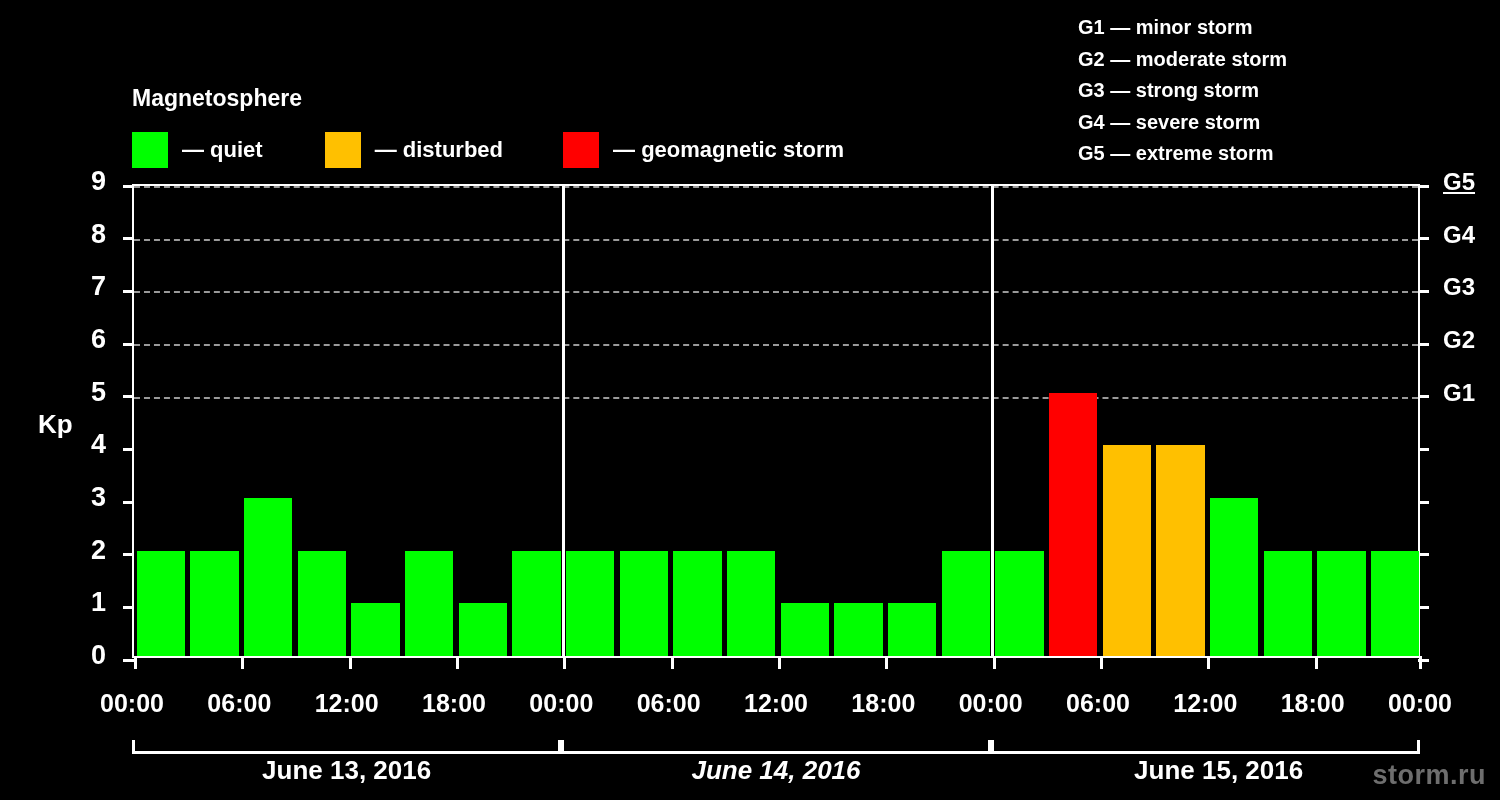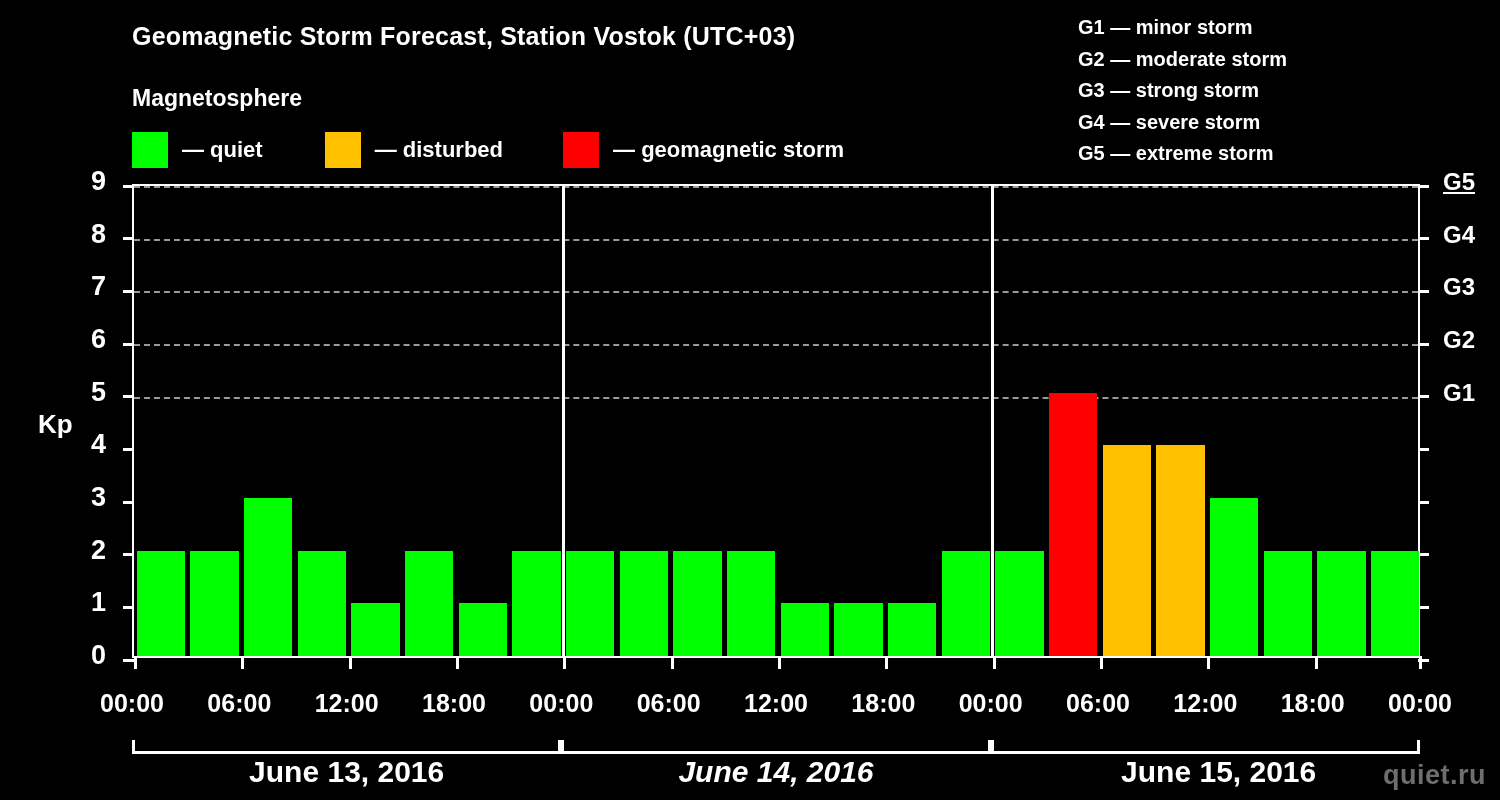--- a/index.html
+++ b/index.html
@@ -78,33 +78,32 @@
   }
 
   
   .bracket{
     position:absolute;top:740px;height:14px;
     border-left:3px solid #fff;border-right:3px solid #fff;
     border-bottom:3px solid #fff;box-sizing:border-box;
   }
   .daylab{
     position:absolute;top:755px;text-align:center;
-    font-size:30px;font-weight:bold;color:#fff;white-space:nowrap;
+    font-size:26px;font-weight:bold;color:#fff;white-space:nowrap;
   }
   .watermark{
     position:absolute;right:14px;top:760px;
     font-size:27px;font-weight:bold;color:#6e6e6e;letter-spacing:.5px;
   }
 </style>
 </head>
 <body>
 
 <div id="root">
 
-  <div class="title">Geomagnetic Storm Forecast, Station Vostok (UTC+03)</div>
   <div class="mag-label">Magnetosphere</div>
 
   <div class="legend-row">
     <div class="legend-item">
       <span class="sw" id="sw0" style="background: rgb(0, 255, 0);"></span>
       <span class="legend-text">— quiet</span>
     </div>
     <div class="gap-a"></div>
     <div class="legend-item">
       <span class="sw" id="sw1" style="background: rgb(255, 192, 0);"></span>
@@ -242,14 +241,14 @@
       <div class="bracket" style="left: 132px; width: 429.333px;"></div>
       <div class="bracket" style="left: 561.333px; width: 429.333px;"></div>
       <div class="bracket" style="left: 990.667px; width: 429.333px;"></div>
     </div>
   <div id="daylabels">
       <div class="daylab" style="left: 132px; width: 429.333px;">June 13, 2016</div>
       <div class="daylab" style="left: 561.333px; width: 429.333px; font-style: italic;">June 14, 2016</div>
       <div class="daylab" style="left: 1004px; width: 429.333px;">June 15, 2016</div>
     </div>
 
-  <div class="watermark">quiet.ru</div>
+  <div class="watermark">storm.ru</div>
 </div>
 
 </body></html>

